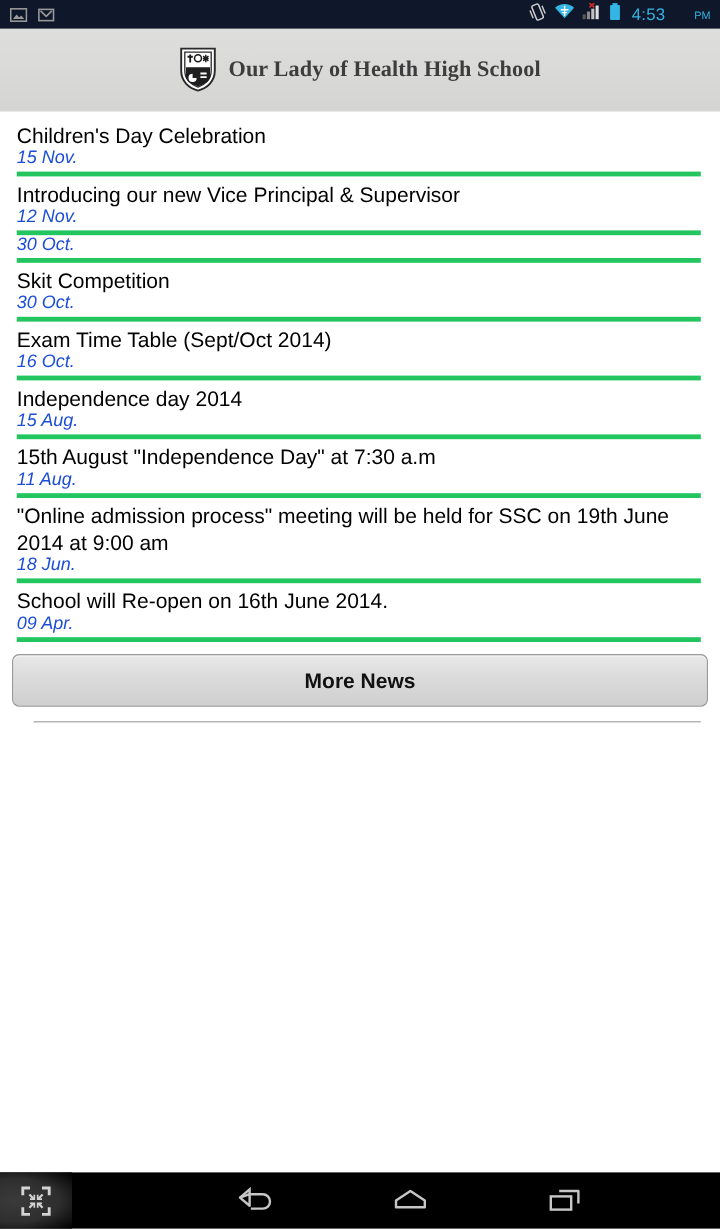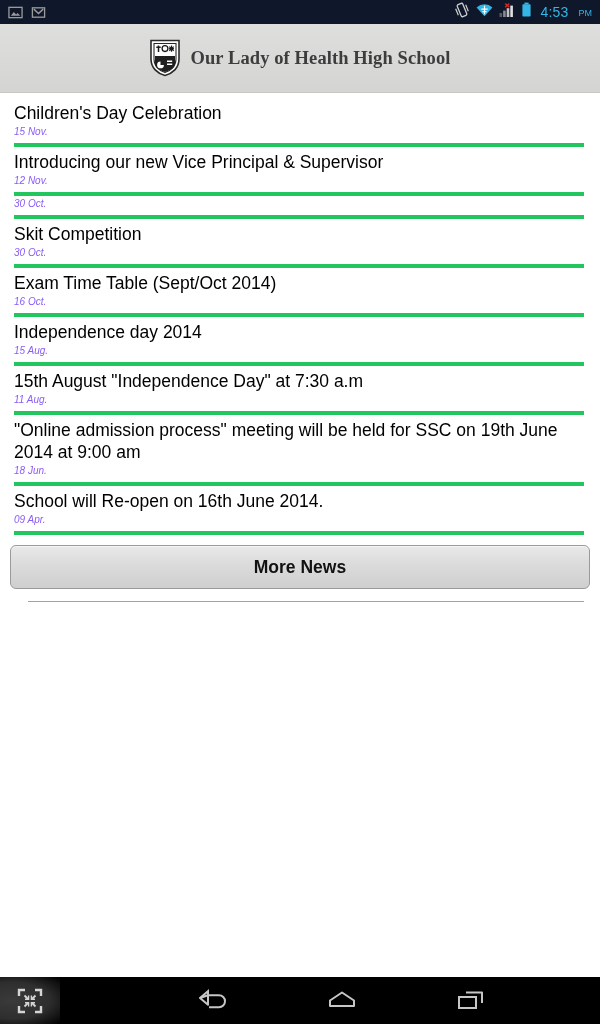--- a/index.html
+++ b/index.html
@@ -38,21 +38,21 @@
   .status-time {
     color: #33b5e5;
     font-size: 14px;
     font-weight: normal;
     letter-spacing: 0.2px;
     margin-left: 2px;
   }
   .status-ampm {
     color: #33b5e5;
     font-size: 9px;
-    margin-left: 4px;
+    margin-left: 18px;
     position: relative;
     top: 1px;
   }
   .notif-icon { display:block; }
 
   
   .app-header {
     height: 69px;
     background: linear-gradient(to bottom, #dededd 0%, #d9d9d8 55%, #d4d4d3 100%);
     border-bottom: 1px solid #c8c8c7;
@@ -94,23 +94,23 @@
     padding-right: 0;
   }
   .news-title {
     font-size: 17.5px;
     color: #000000;
     line-height: 22px;
     padding-top: 4px;
     font-weight: normal;
   }
   .news-date {
-    font-size: 10px;
+    font-size: 15px;
     font-style: italic;
-    color: #8b5cf6;
+    color: #1d4ed8;
     line-height: 16px;
     padding-bottom: 3px;
     font-weight: normal;
   }
 
   
   .more-wrap {
     padding: 10px 10px 0 10px;
   }
   .more-button {

